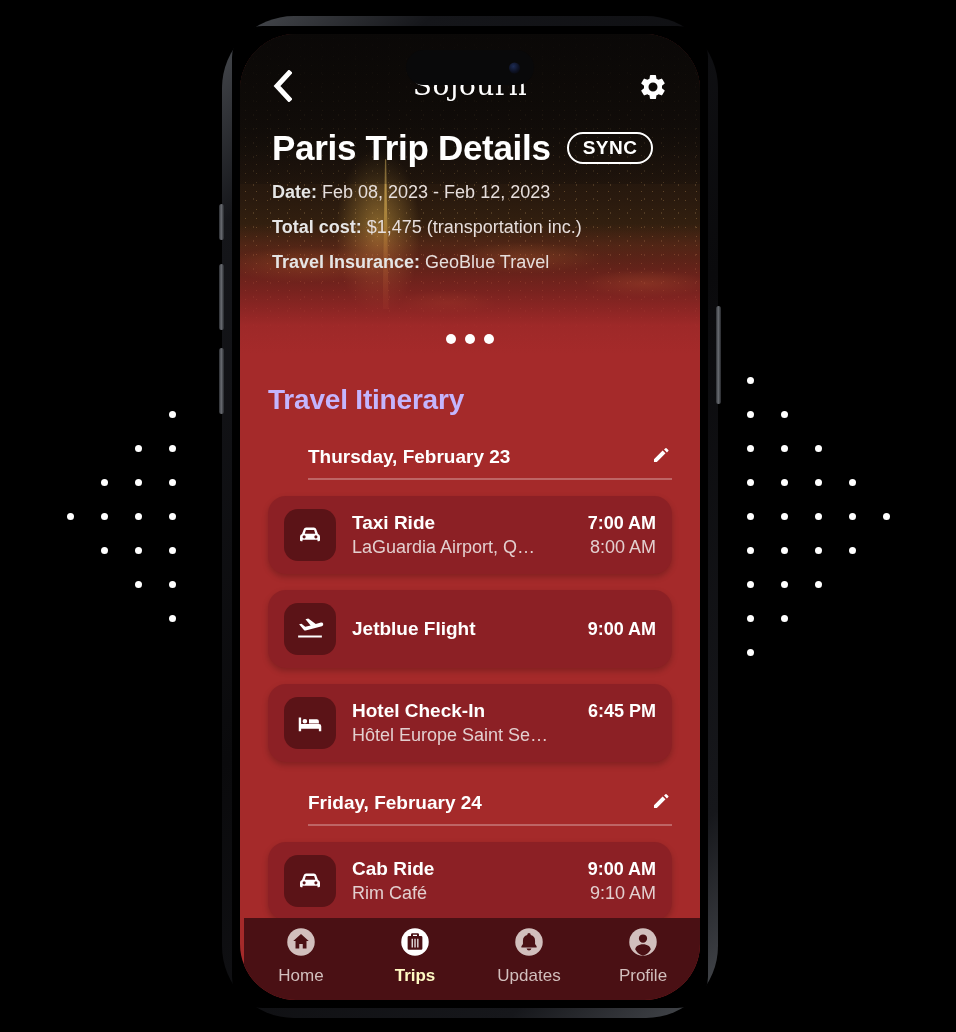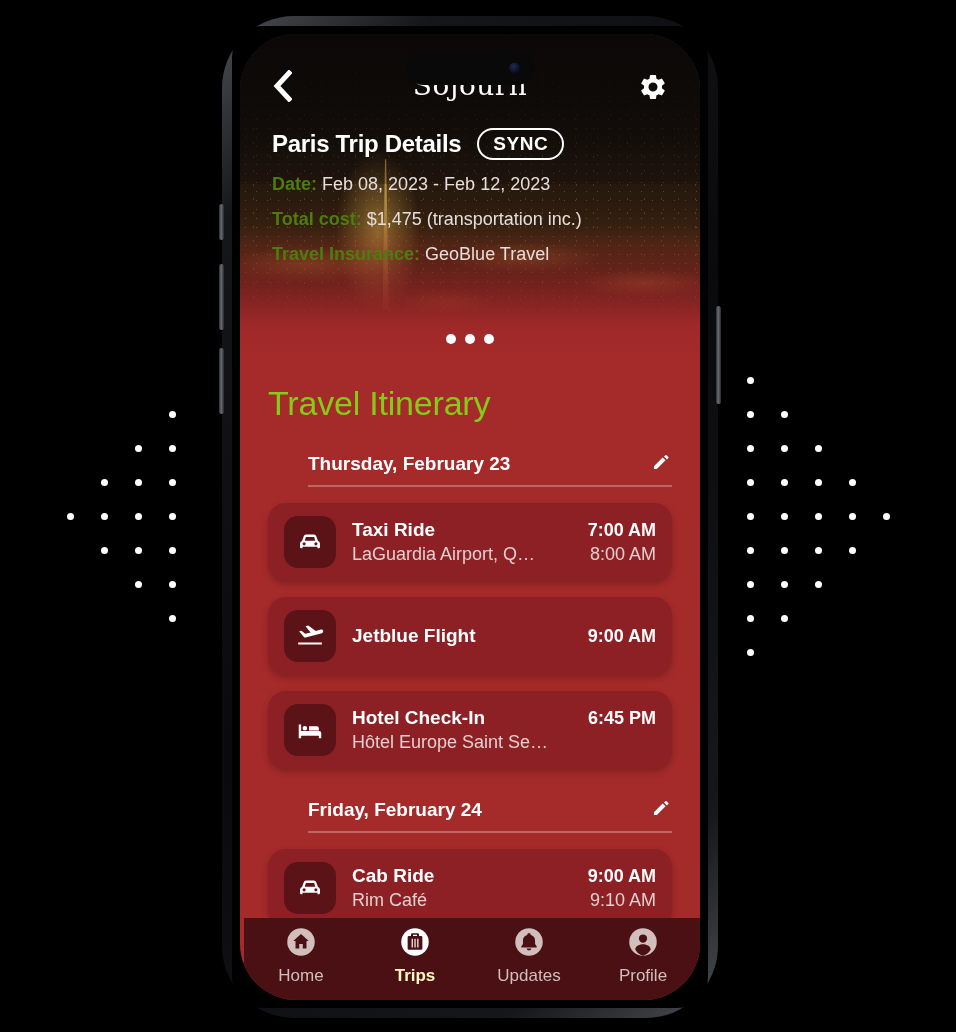--- a/index.html
+++ b/index.html
@@ -107,41 +107,41 @@
   #app-title {
     flex:1; text-align:center;
     font-family:"DejaVu Serif", serif;
     font-size:28px; color:#fff; letter-spacing:.5px;
   }
   #gear-btn { width:34px; display:flex; align-items:center; justify-content:flex-end; }
 
   
   #hero-body { position:relative; z-index:10; padding:18px 32px 0 32px; }
   #title-row { display:flex; align-items:center; gap:16px; }
-  #page-title { font-size:24px; font-weight:bold; color:#fff; letter-spacing:-.3px; }
+  #page-title { font-size:35px; font-weight:bold; color:#fff; letter-spacing:-.3px; }
   #sync-pill {
     border:2.5px solid #fff; border-radius:16px;
     padding:3px 14px; font-size:19px; font-weight:bold;
     color:#fff; letter-spacing:.5px; white-space:nowrap;
   }
   .meta-row { margin-top:14px; font-size:18px; color:#e6dedc; }
   .meta-row:first-of-type { margin-top:18px; }
-  .meta-label { font-weight:bold; color:#4d7c0f; }
+  .meta-label { font-weight:bold; color:#e5e5e5; }
   #dots-more {
     position:absolute; z-index:10; left:0; right:0; top:300px;
     display:flex; justify-content:center; gap:9px;
   }
   #dots-more i { width:10px; height:10px; border-radius:50%; background:#fff; display:block; }
 
   
   #content {
     position:absolute; left:0; right:0; top:320px; bottom:82px;
     background:#A52A2A; padding:30px 28px 0 28px; overflow:hidden;
   }
-  #itin-title { font-size:34px; font-weight:normal; color:#84cc16; letter-spacing:-.2px; }
+  #itin-title { font-size:28px; font-weight:bold; color:#c4b5fd; letter-spacing:-.2px; }
 
   .day-head { margin-top:28px;margin-left:40px; }
   .day-head-row { display:flex; align-items:center; justify-content:space-between; padding-bottom:9px; }
   .day-label { font-size:19px; font-weight:bold; color:#fff; }
   .day-rule { height:2px; background:rgba(255,255,255,.28); }
 
   .card {
     margin-top:16px;
     background:#8C2025; border-radius:18px;
     padding:13px 16px; display:flex; align-items:center; gap:16px;

